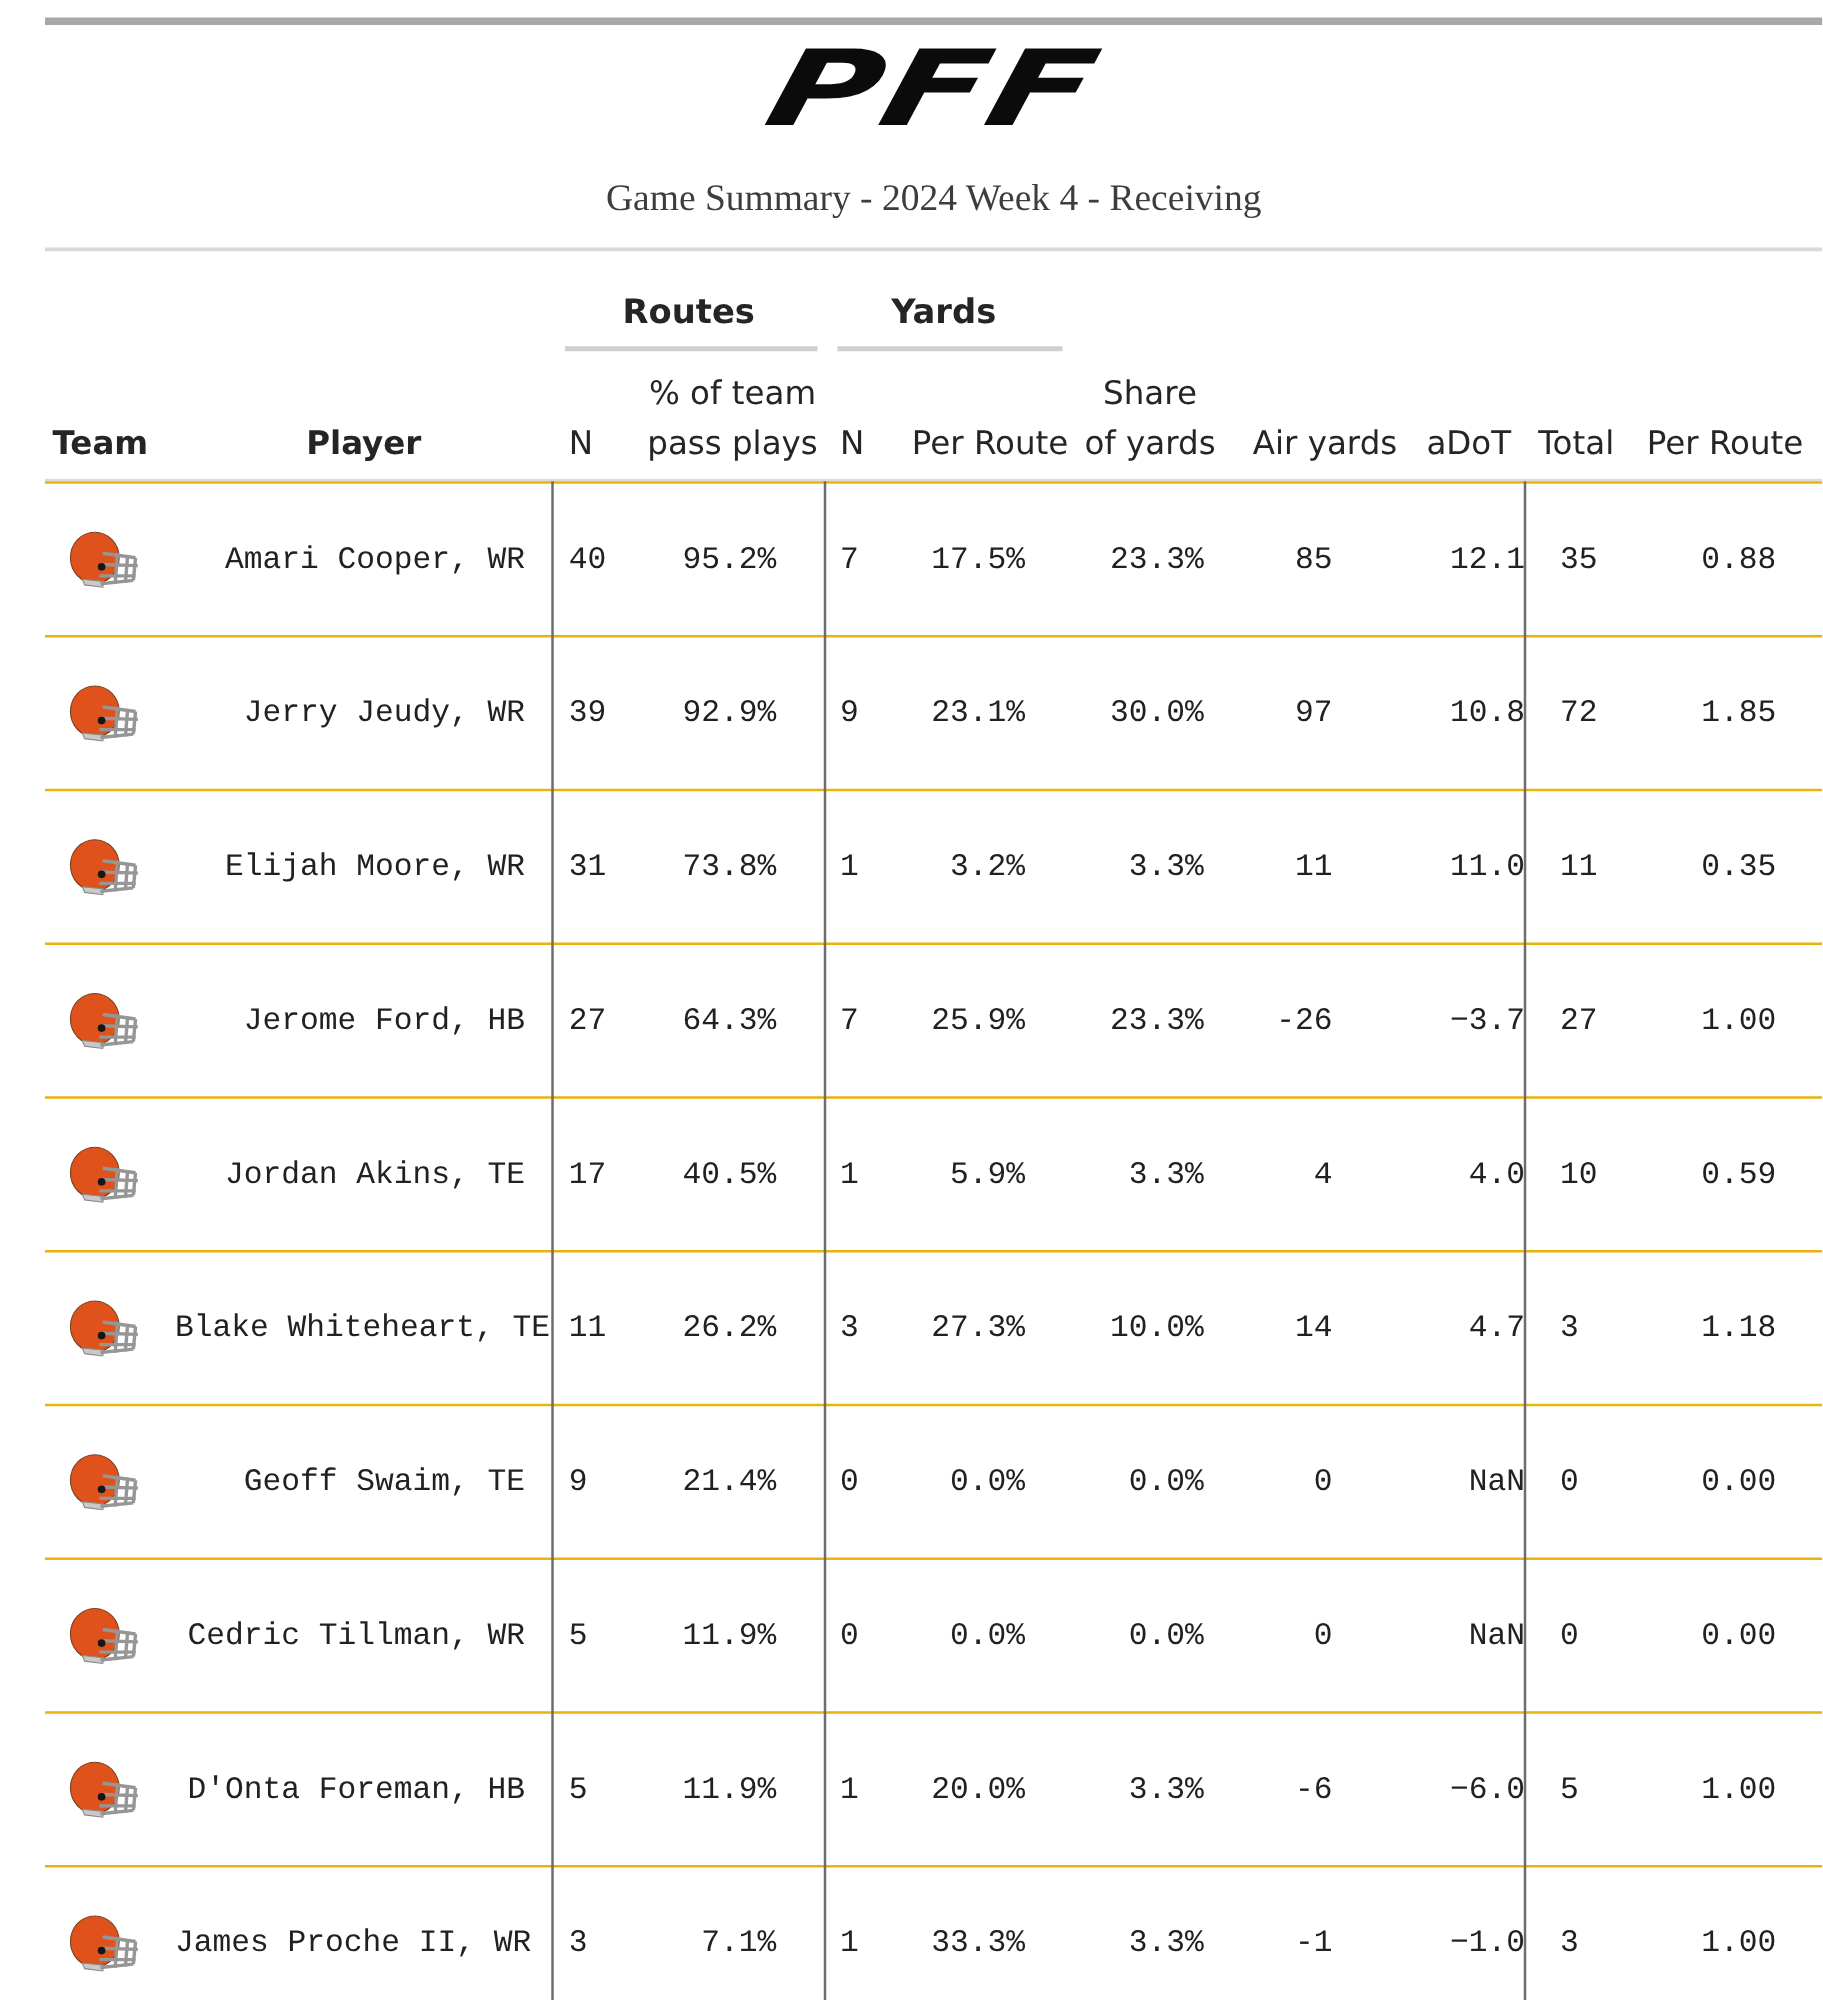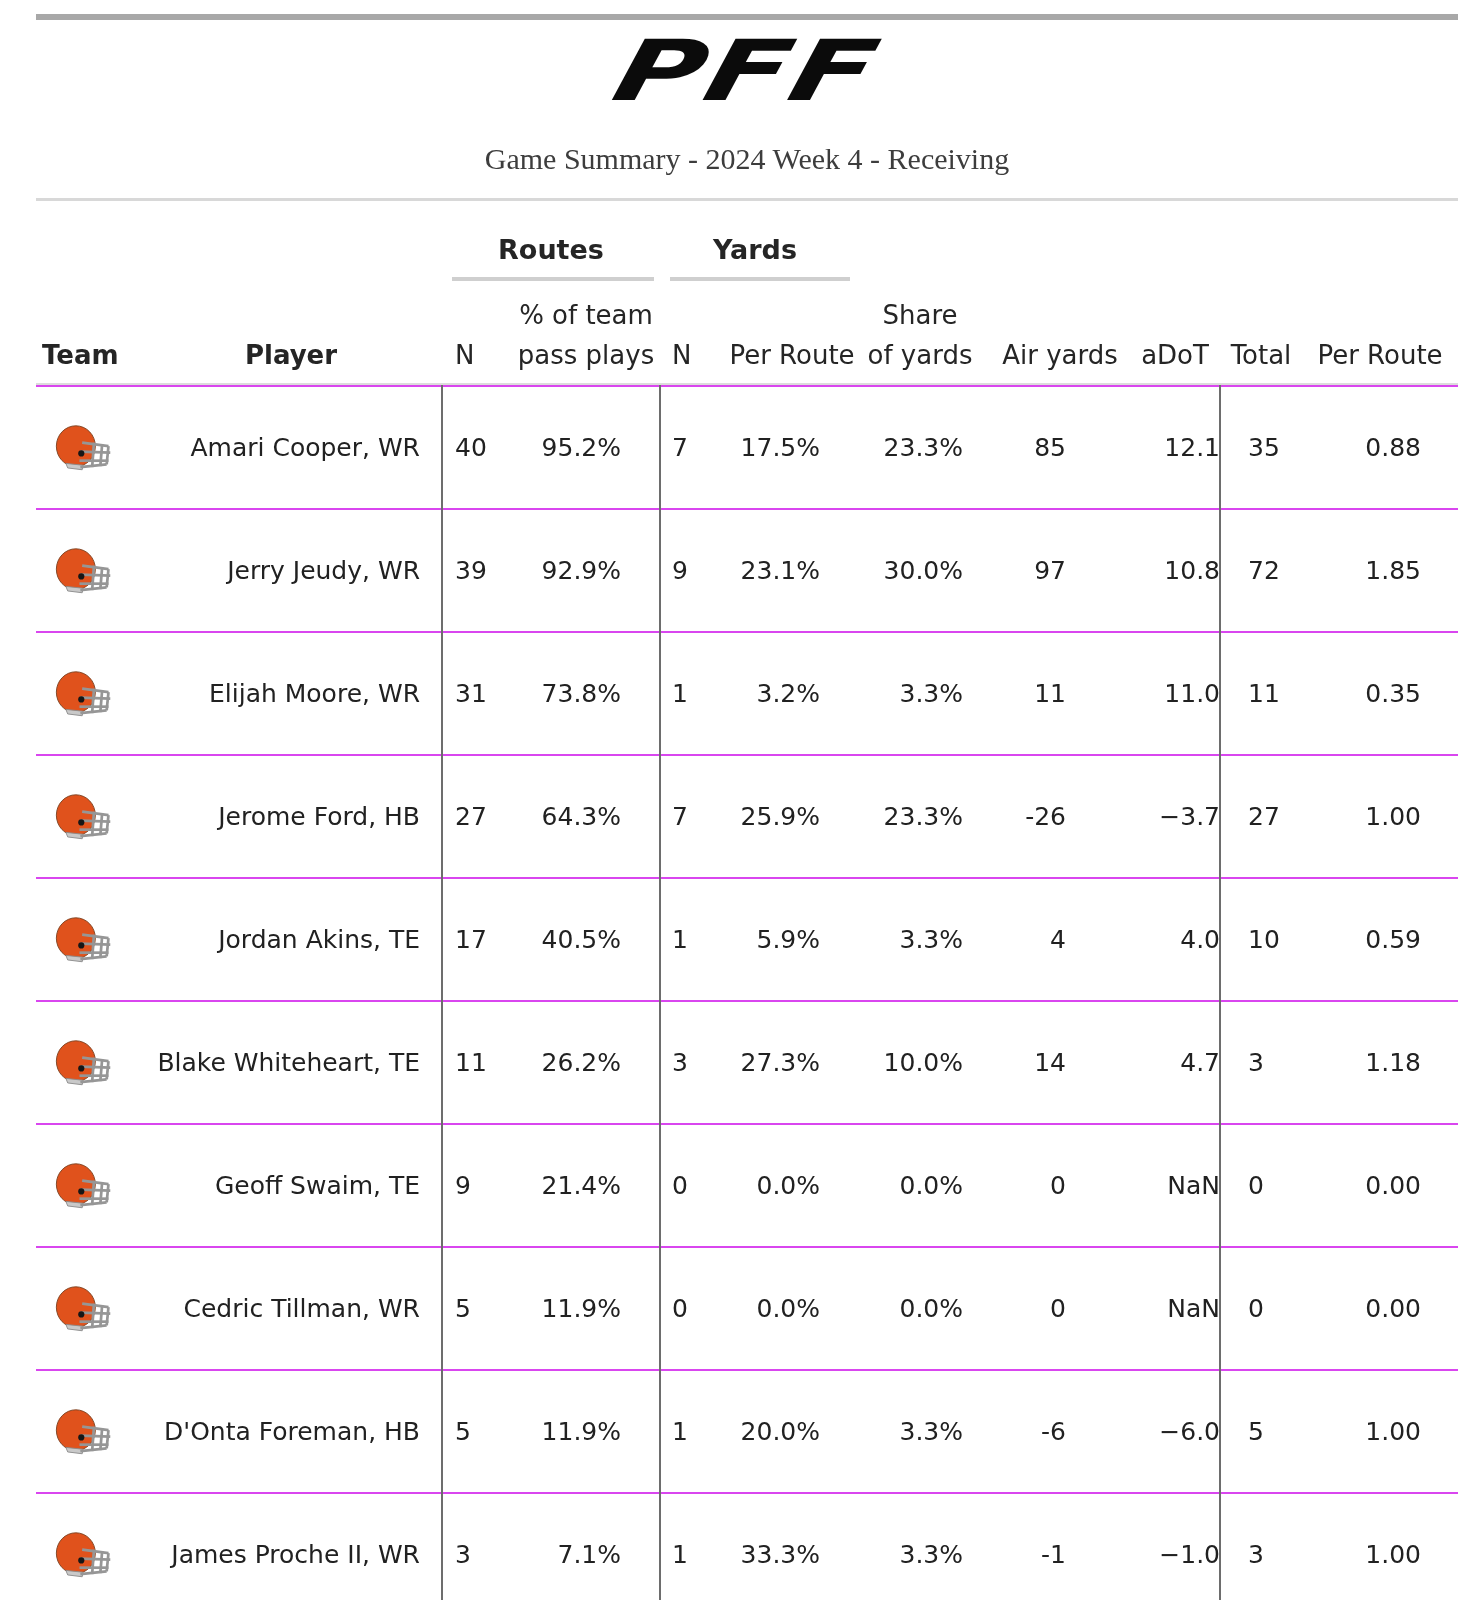--- a/index.html
+++ b/index.html
@@ -40,21 +40,21 @@
   .hcell{display:flex;flex-direction:column;justify-content:flex-end;padding-bottom:8px;
          font-size:26px;line-height:40px;color:#252525;white-space:nowrap;}
   .hcell.bold{font-weight:bold;}
   .h-left{align-items:flex-start;}
   .h-center{align-items:center;}
   .pad-l-6{padding-left:6px;}
   .pad-l-13{padding-left:13px;}
   .pad-l-12{padding-left:12px;}
 
   .body{position:relative;border-top:2px solid #dcdcdc;}
-  .row{height:121px;align-items:center;border-top:2px solid #d946ef;}
+  .row{height:121px;align-items:center;border-top:2px solid #eab308;font-family:Liberation Mono, monospace;}
   .row:first-child{border-top:none;}
   .cell{font-size:25px;white-space:nowrap;}
   .c-team{padding-left:19px;display:flex;align-items:center;}
   .c-player{text-align:right;padding-right:22px;}
   .c-routes-n{text-align:left;padding-left:13px;}
   .c-routes-pct{text-align:right;padding-right:39px;}
   .c-targets-n{text-align:left;padding-left:12px;}
   .c-per-route{text-align:right;padding-right:30px;}
   .c-share{text-align:right;padding-right:27px;}
   .c-air{text-align:right;padding-right:64px;}

